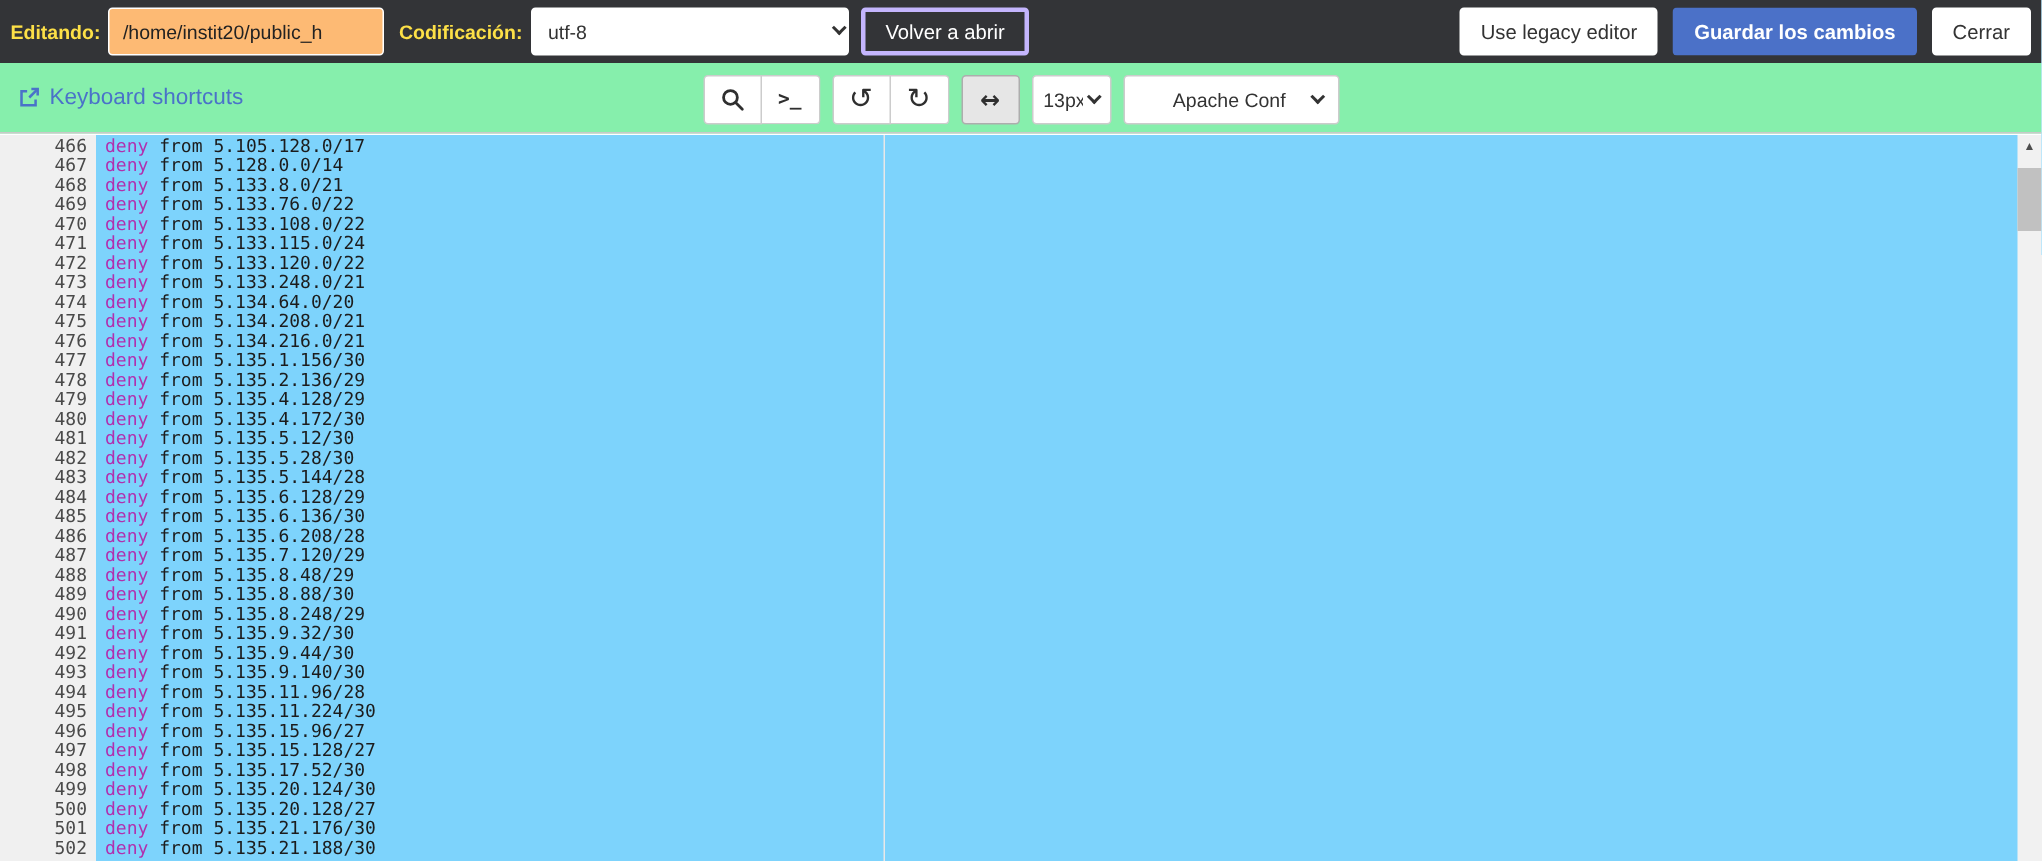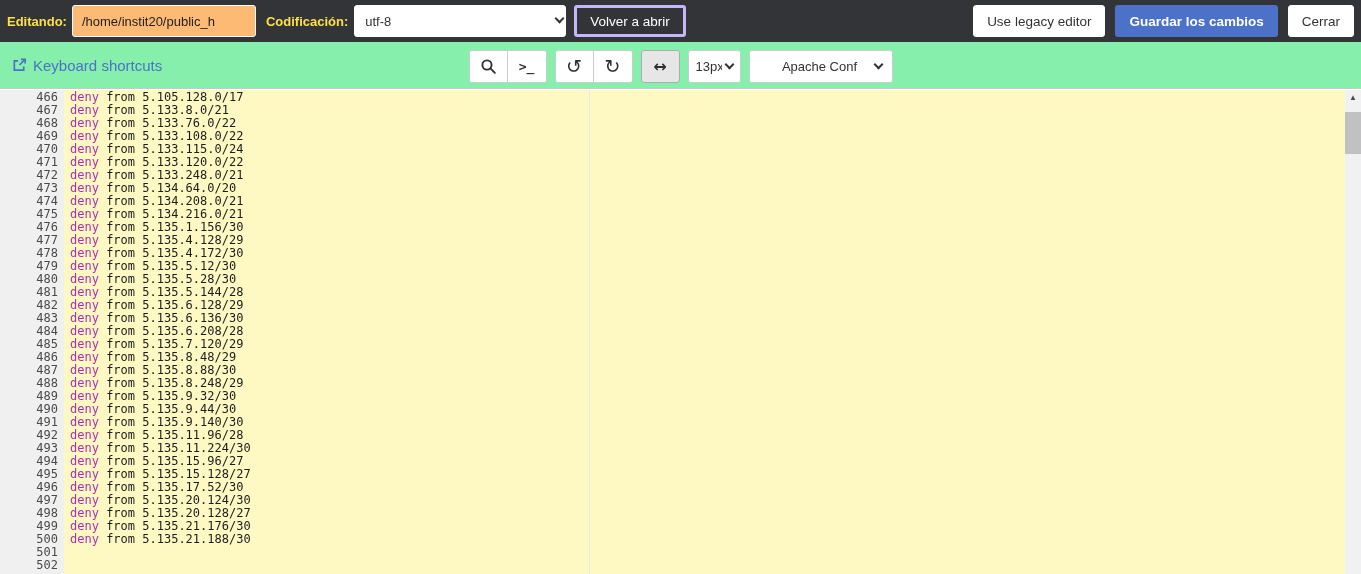--- a/index.html
+++ b/index.html
@@ -45,21 +45,21 @@
   .tb-single { border-radius:3px; }
   .tb-btn.active { background:#e6e6e6; border-color:#adadad; }
   .glyph { font-size:19px; line-height:1; }
   .term-glyph { font-family:"DejaVu Sans Mono",monospace; font-weight:bold; font-size:13px; }
   .size-select { width:53px; height:33px; padding:0 18px 0 7px; border:1px solid #ccc !important;
                  border-radius:3px; }
   .mode-select { width:144px; height:33px; padding:0 26px 0 24px; border:1px solid #ccc !important;
                  border-radius:3px; text-align:center; }
 
   
-  .editor { position:absolute; top:90px; left:0; right:0; bottom:0; background:#fef9c3; cursor:text; }
+  .editor { position:absolute; top:90px; left:0; right:0; bottom:0; background:#7dd3fc; cursor:text; }
   .gutter { position:absolute; left:0; top:0; bottom:0; width:64px; background:#f0f0f0;
             padding-top:1px; }
   .ln { height:13px; line-height:13px; font-family:"DejaVu Sans Mono",monospace; font-size:12px;
         color:#4a4a4a; text-align:right; padding-right:6px; }
   .code { position:absolute; left:70px; top:1px; right:20px; }
   .cl { height:13px; line-height:13px; font-family:"DejaVu Sans Mono",monospace; font-size:12px;
         color:#1c1c1c; white-space:pre; }
   .cl .kw { color:var(--kw-color,#b12fae); }
   .ruler { position:absolute; left:589px; top:0; bottom:0; width:1px; background:#e8e8e8; }
 
@@ -181,30 +181,32 @@
       <div class="ln">496</div>
       <div class="ln">497</div>
       <div class="ln">498</div>
       <div class="ln">499</div>
       <div class="ln">500</div>
       <div class="ln">501</div>
       <div class="ln">502</div>
     </div>
   <div class="code" id="code">
       <div class="cl"><span class="kw">deny</span><span> from 5.105.128.0/17</span></div>
+      <div class="cl"><span class="kw">deny</span><span> from 5.128.0.0/14</span></div>
       <div class="cl"><span class="kw">deny</span><span> from 5.133.8.0/21</span></div>
       <div class="cl"><span class="kw">deny</span><span> from 5.133.76.0/22</span></div>
       <div class="cl"><span class="kw">deny</span><span> from 5.133.108.0/22</span></div>
       <div class="cl"><span class="kw">deny</span><span> from 5.133.115.0/24</span></div>
       <div class="cl"><span class="kw">deny</span><span> from 5.133.120.0/22</span></div>
       <div class="cl"><span class="kw">deny</span><span> from 5.133.248.0/21</span></div>
       <div class="cl"><span class="kw">deny</span><span> from 5.134.64.0/20</span></div>
       <div class="cl"><span class="kw">deny</span><span> from 5.134.208.0/21</span></div>
       <div class="cl"><span class="kw">deny</span><span> from 5.134.216.0/21</span></div>
       <div class="cl"><span class="kw">deny</span><span> from 5.135.1.156/30</span></div>
+      <div class="cl"><span class="kw">deny</span><span> from 5.135.2.136/29</span></div>
       <div class="cl"><span class="kw">deny</span><span> from 5.135.4.128/29</span></div>
       <div class="cl"><span class="kw">deny</span><span> from 5.135.4.172/30</span></div>
       <div class="cl"><span class="kw">deny</span><span> from 5.135.5.12/30</span></div>
       <div class="cl"><span class="kw">deny</span><span> from 5.135.5.28/30</span></div>
       <div class="cl"><span class="kw">deny</span><span> from 5.135.5.144/28</span></div>
       <div class="cl"><span class="kw">deny</span><span> from 5.135.6.128/29</span></div>
       <div class="cl"><span class="kw">deny</span><span> from 5.135.6.136/30</span></div>
       <div class="cl"><span class="kw">deny</span><span> from 5.135.6.208/28</span></div>
       <div class="cl"><span class="kw">deny</span><span> from 5.135.7.120/29</span></div>
       <div class="cl"><span class="kw">deny</span><span> from 5.135.8.48/29</span></div>

